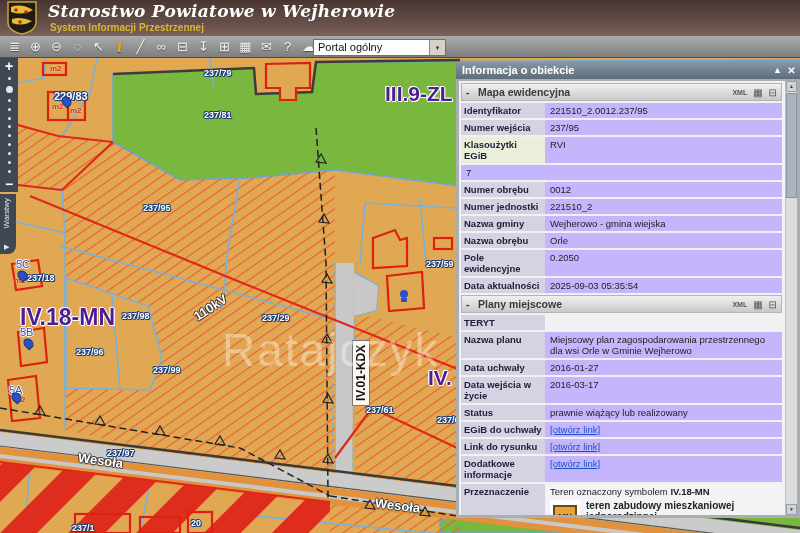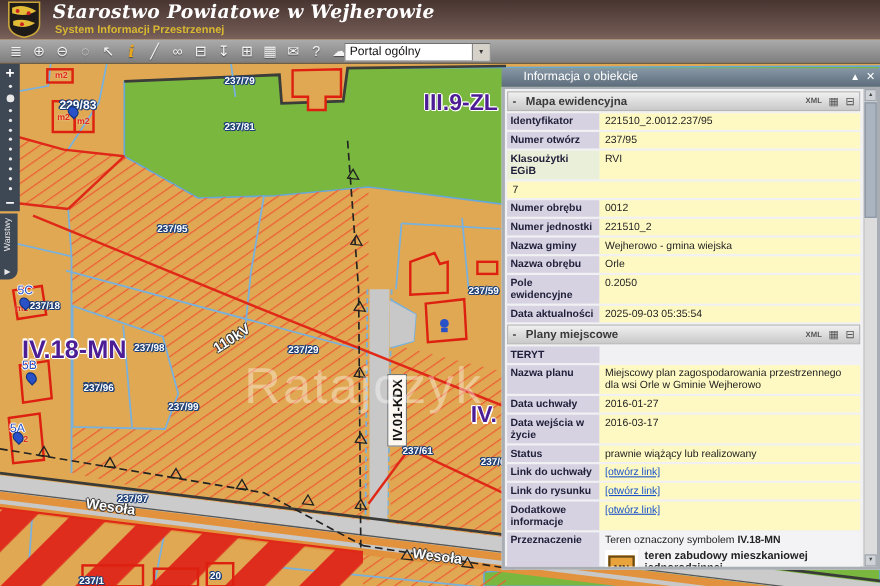--- a/index.html
+++ b/index.html
@@ -66,39 +66,39 @@
   .zdots i{width:3px;height:3px;border-radius:50%;background:#e8e8e8}
   .zdots i.handle{width:7px;height:7px;cursor:grab}
   .warstwy{position:absolute;left:0;top:136px;width:16px;height:60px;background:#3e4754;
            border-radius:0 0 8px 0;color:#e8e8e8;cursor:pointer}
   .warstwy .txt{position:absolute;left:2px;top:4px;font-size:8px;writing-mode:vertical-rl;
                 transform:rotate(180deg)}
   .warstwy .arr{position:absolute;left:4px;bottom:3px;font-size:7px}
 
   
   .panel{position:absolute;left:456px;top:62px;width:344px;height:456px}
-  .ptitle{height:17px;background:linear-gradient(#8797a5,#5c6c7a);color:#fff;font-weight:normal;
-          font-size:11px;line-height:17px;padding:0 20px;position:relative}
+  .ptitle{height:17px;background:linear-gradient(#8797a5,#5c6c7a);color:#fff;font-weight:bold;
+          font-size:11px;line-height:17px;padding:0 6px;position:relative}
   .pbtn{position:absolute;top:0;width:13px;height:17px;text-align:center;font-size:9px;
         line-height:17px;cursor:pointer;color:#fff}
   .pbtn.min{right:16px}.pbtn.cls{right:2px;font-size:10px}
   .pbody{position:absolute;top:17px;left:0;right:0;bottom:0;background:#f1f1f3;
          border:3px solid #a9aeb5;border-top-width:2px;box-sizing:border-box;
          padding:2px 15px 2px 2px;overflow:hidden}
   .sechead{height:16px;background:linear-gradient(#f0f0f0,#c9c9c9);border:1px solid #b5b5b5;
            display:flex;align-items:center;font-weight:bold;font-size:10.5px;color:#3a3a3a;
            padding:0 4px;margin-bottom:2px;cursor:pointer}
   .sechead .dash{width:12px}
   .sechead .spacer{flex:1}
   .shicon{font-size:10px;color:#555;margin-left:6px;cursor:pointer;font-weight:normal}
   .shicon.xml{font-size:7px;font-weight:bold}
   .row{display:flex;margin-bottom:2px}
   .row .lab{width:78px;flex:0 0 78px;background:#d6d2e2;font-weight:bold;font-size:9.5px;
             color:#20203a;padding:2px 3px}
-  .row .val{flex:1;background:#fef9c3;font-size:9.5px;color:#222;padding:2px 5px}
+  .row .val{flex:1;background:#c4b5fd;font-size:9.5px;color:#222;padding:2px 5px}
   .row .lab.hl{background:#e9efd8}
   .lnk{color:#1952c8;text-decoration:underline;cursor:pointer}
   .przez .val{background:#f3f3f6}
   .dest-intro{font-size:9.5px;margin-bottom:3px}
   .dest-flex{display:flex;margin-bottom:3px}
   .mnbox{width:30px;height:34px;background:#fff;flex:0 0 30px;display:flex;align-items:center;
          justify-content:center;margin-right:6px}
   .mnsq{width:24px;height:24px;background:#e8a33d;border:2px solid #6b4a12;box-sizing:border-box;
         text-align:center;font-size:9px;font-weight:bold;color:#222;line-height:20px}
   .dest-txt{flex:1}
@@ -344,21 +344,21 @@
       <span class="spacer"></span>
       <span class="shicon xml">XML</span>
       <span class="shicon">▦</span>
       <span class="shicon">⊟</span>
     </div>
     <div class="row">
         <div class="lab">Identyfikator</div>
         <div class="val">221510_2.0012.237/95</div>
       </div>
     <div class="row">
-        <div class="lab">Numer otwórz</div>
+        <div class="lab">Numer wejścia</div>
         <div class="val">237/95</div>
       </div>
     <div class="row">
         <div class="lab hl">Klasoużytki EGiB</div>
         <div class="val">RVI</div>
       </div>
     <div class="row">
         <div class="val">7</div>
       </div>
     <div class="row">
@@ -407,21 +407,21 @@
       </div>
     <div class="row">
         <div class="lab">Data wejścia w życie</div>
         <div class="val">2016-03-17</div>
       </div>
     <div class="row">
         <div class="lab">Status</div>
         <div class="val">prawnie wiążący lub realizowany</div>
       </div>
     <div class="row">
-        <div class="lab">Link do uchwały</div>
+        <div class="lab">EGiB do uchwały</div>
         <div class="val"><span class="lnk">[otwórz link]</span></div>
       </div>
     <div class="row">
         <div class="lab">Link do rysunku</div>
         <div class="val"><span class="lnk">[otwórz link]</span></div>
       </div>
     <div class="row">
         <div class="lab">Dodatkowe informacje</div>
         <div class="val"><span class="lnk">[otwórz link]</span></div>
       </div>

